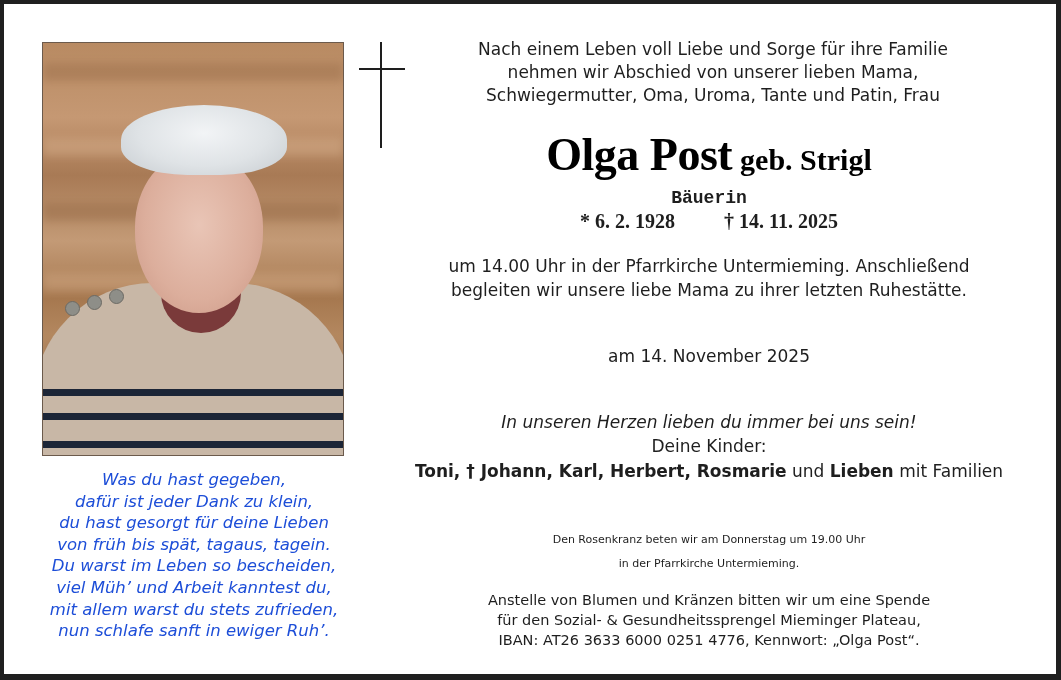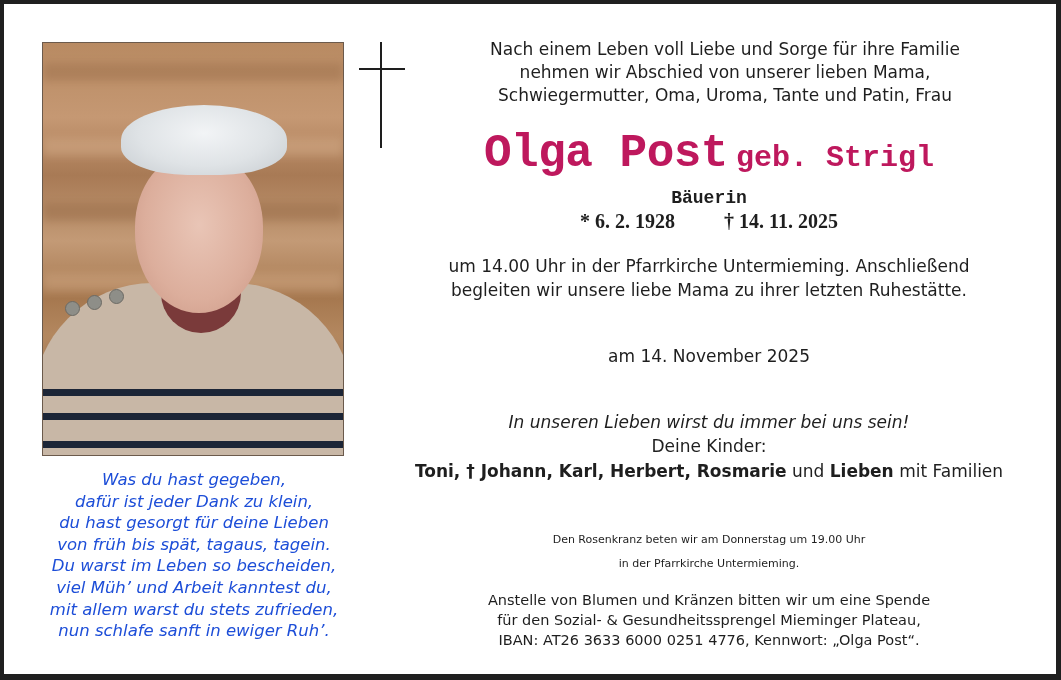--- a/index.html
+++ b/index.html
@@ -54,22 +54,22 @@
     .poem {
       position:absolute; left: 30px; top: 465px; width: 320px;
       text-align: center; font-style: italic;
       font-size: 16.5px; line-height: 21.6px; color: #1d4ed8;
     }
     .poem div { white-space: nowrap; }
 
     
     .main { position:absolute; left: 380px; top: 30px; width: 650px; text-align: center; }
     .line { white-space: nowrap; }
-    .intro { position:absolute; left:16px; top: 4px; width: 650px; font-size: 17px; line-height: 23px; }
-    .name-row { position:absolute; left:0; top: 94px; width: 650px; font-family: Liberation Mono, monospace; font-weight: bold; color:#be185d; }
+    .intro { position:absolute; left:4px; top: 4px; width: 650px; font-size: 17px; line-height: 23px; }
+    .name-row { position:absolute; left:0; top: 94px; width: 650px; font-family: Liberation Serif, serif; font-weight: bold; color:#000000; }
     .name-row .name { font-size: 46px; letter-spacing: -0.5px; }
     .name-row .born { font-size: 30px; margin-left: 8px; }
     .occupation { position:absolute; left:0; top: 154px; width: 650px; font-family: Liberation Mono, monospace; font-weight: bold; font-size: 18px; }
     .dates { position:absolute; left:0; top: 176px; width: 650px; font-family: "Liberation Serif", serif; font-weight: bold; font-size: 20px; }
     .dates span { display:inline-block; margin: 0 22px; }
     .service { position:absolute; left:0; top: 220px; width: 650px; font-size: 17px; line-height: 24px; }
     .place { position:absolute; left:0; top: 310px; width: 650px; font-size: 17px; line-height: 24px; }
     .motto { position:absolute; left:0; top: 378px; width: 650px; font-size: 17px; font-style: italic; }
     .kids-label { position:absolute; left:0; top: 402px; width: 650px; font-size: 17px; }
     .kids { position:absolute; left:0; top: 426px; width: 650px; font-size: 17px; line-height: 23px; }
@@ -136,21 +136,21 @@
 
     <div class="service">
       <div class="line">um 14.00 Uhr in der Pfarrkirche Untermieming. Anschließend</div>
       <div class="line">begleiten wir unsere liebe Mama zu ihrer letzten Ruhestätte.</div>
     </div>
 
     <div class="place">
       <div class="line">am 14. November 2025</div>
     </div>
 
-    <div class="motto line">In unseren Lieben wirst du immer bei uns sein!</div>
+    <div class="motto line">In unseren Herzen lieben du immer bei uns sein!</div>
 
     <div class="kids-label">Deine Kinder:</div>
 
     <div class="kids">
       <div class="line"><b>Toni, † Johann, Karl, Herbert, Rosmarie</b><span> und </span><b>Lieben</b><span> mit Familien</span></div>
     </div>
 
     <div class="rosary">
       <div class="line">Den Rosenkranz beten wir am Donnerstag um 19.00 Uhr</div>
       <div class="line">in der Pfarrkirche Untermieming.</div>

